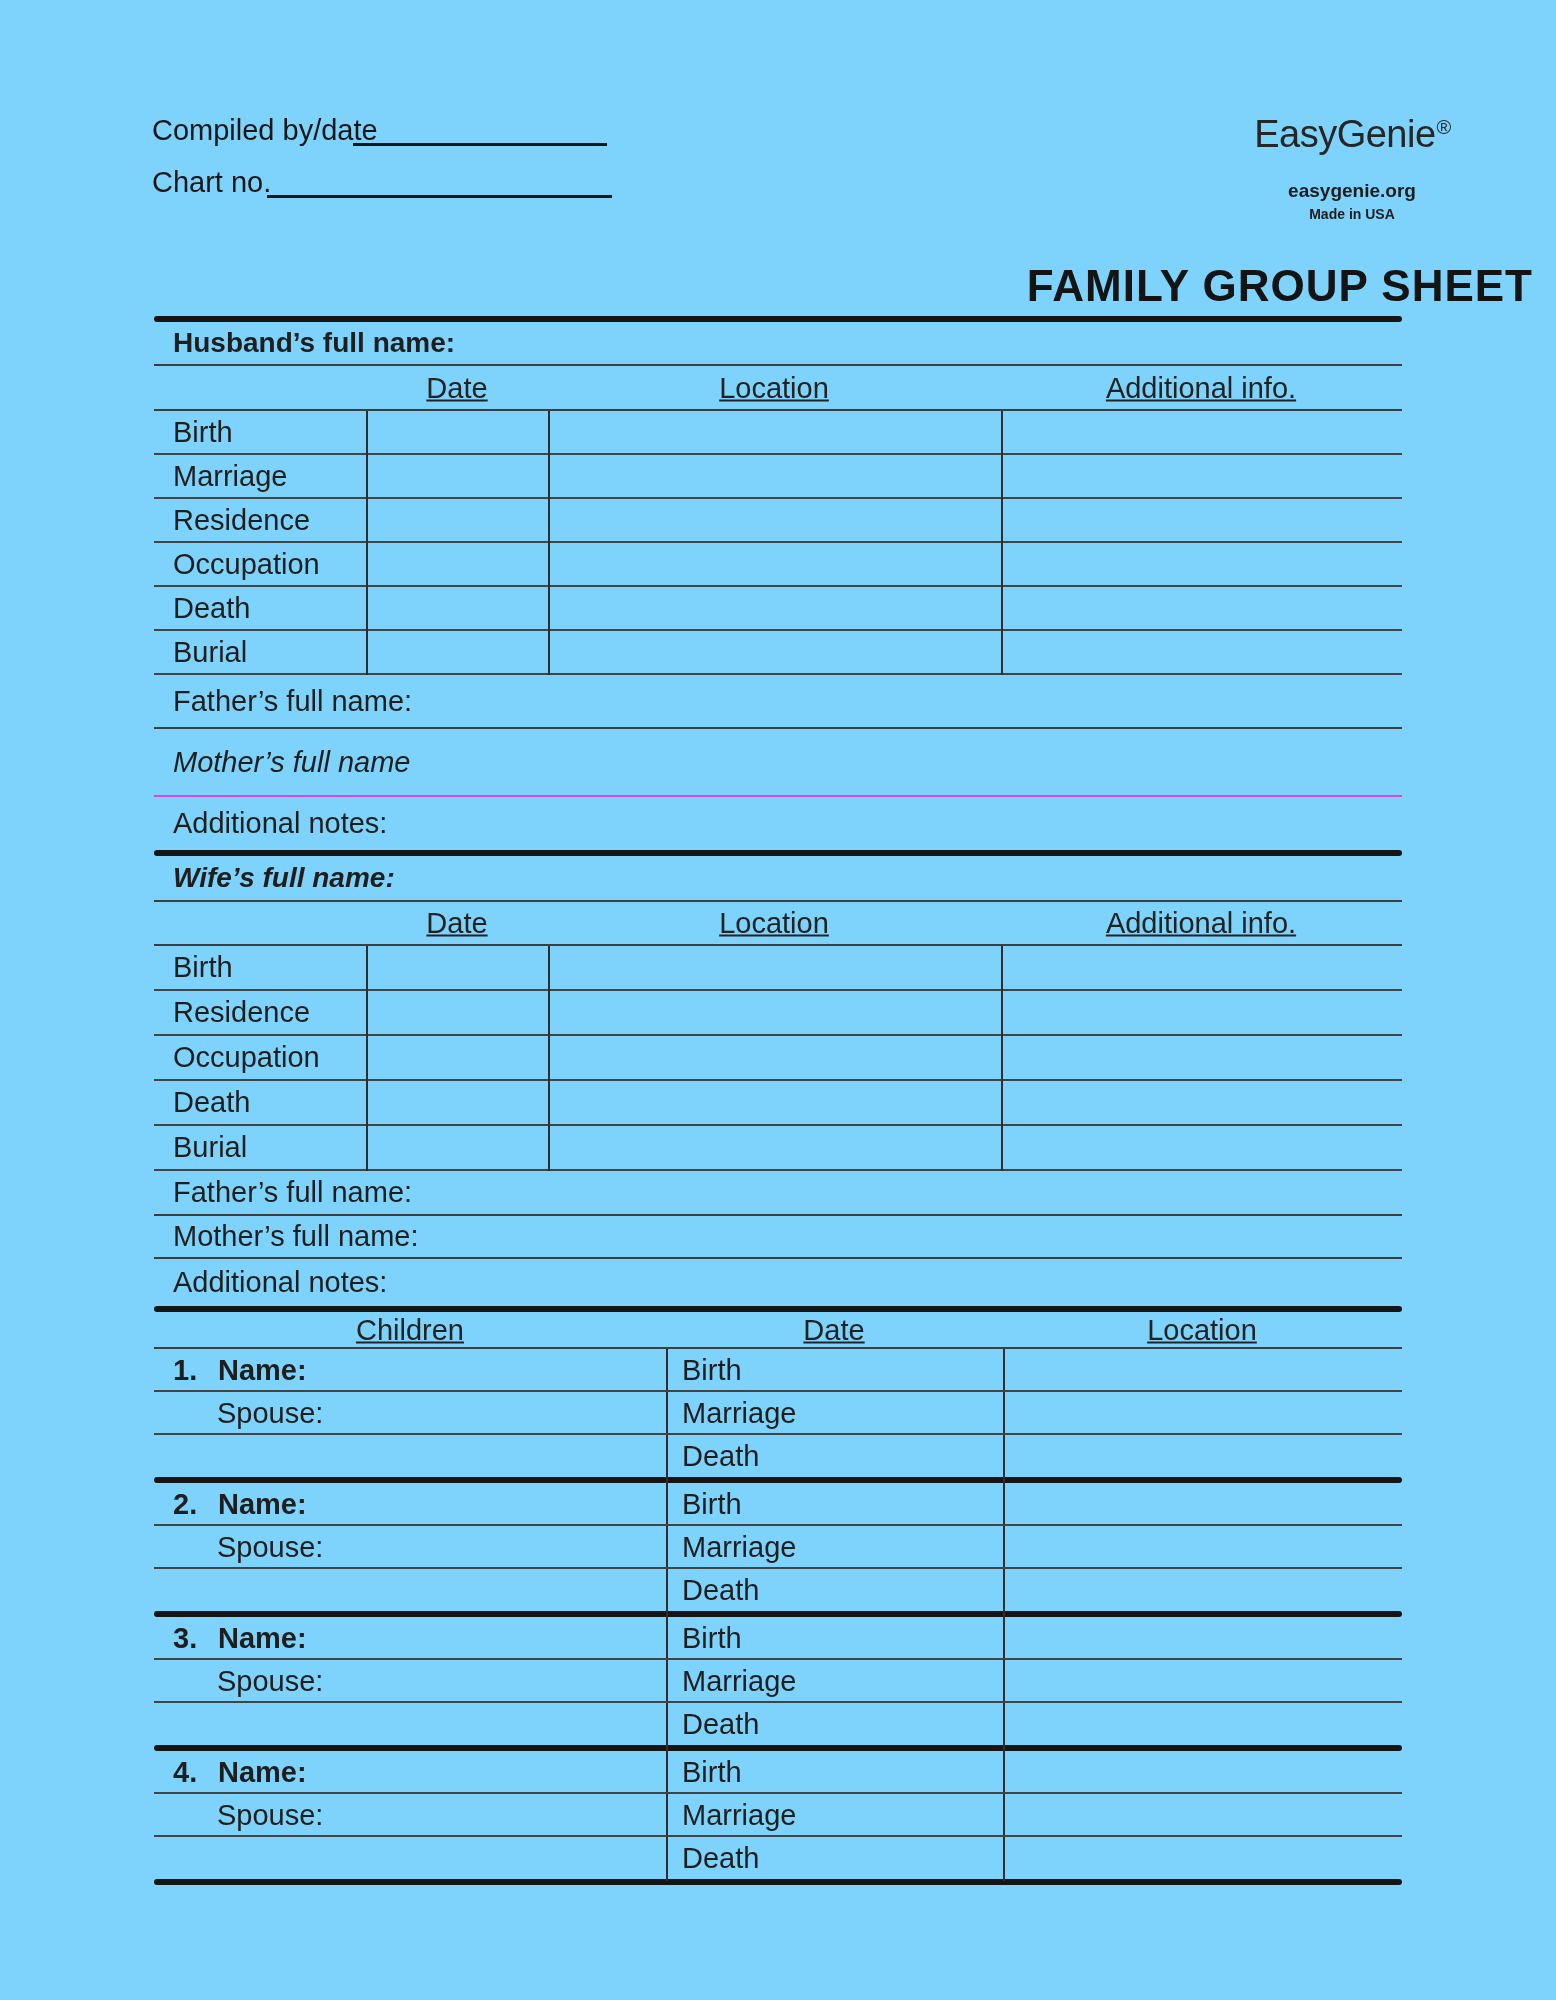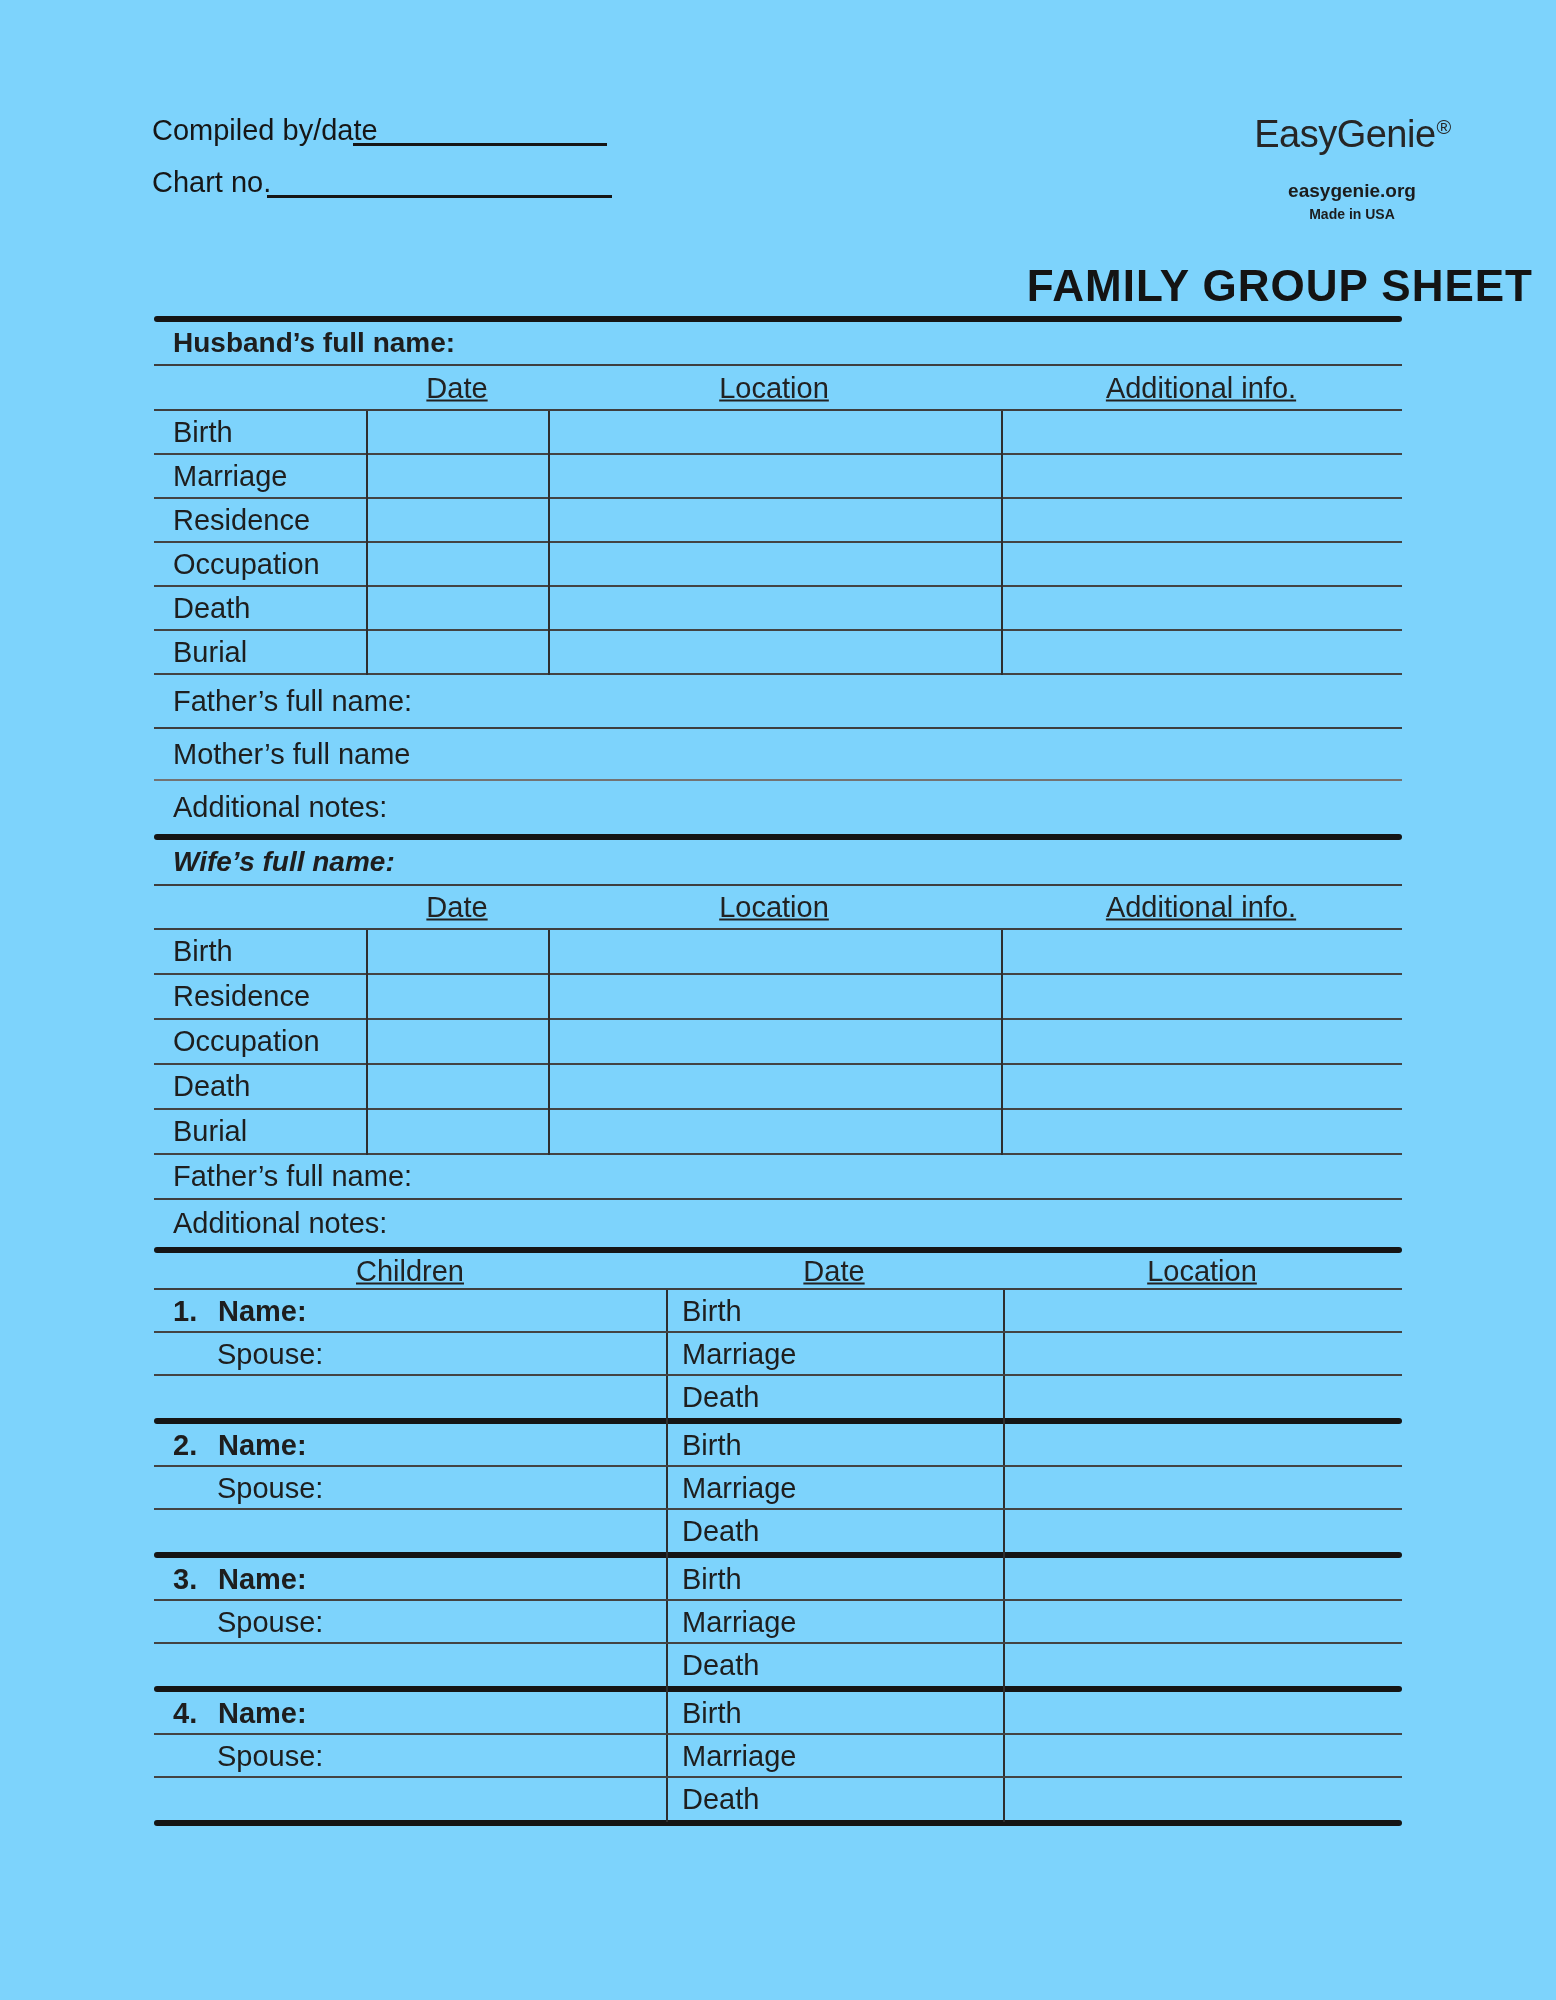--- a/index.html
+++ b/index.html
@@ -35,21 +35,21 @@
   .col-head{position:absolute;top:50%;transform:translate(-50%,-50%);font-size:29px;white-space:nowrap;color:#222;text-decoration:underline;}
 
   .etable{position:relative;}
   .erow{display:flex;align-items:center;padding-left:19px;border-bottom:2px solid #434343;box-sizing:border-box;}
   .erow.h42{height:44px;} .erow.h43{height:45px;}
   .elabel{font-size:29px;}
   .vline{position:absolute;top:0;bottom:0;width:2px;background:#2e2e2e;}
 
   .full-row{display:flex;align-items:center;padding-left:19px;box-sizing:border-box;font-size:29px;}
   .hf-father{height:54px;border-bottom:2px solid #3e3e3e;}
-  .hf-mother{height:52px;border-bottom:2px solid #737373;}
+  .hf-mother{height:68px;border-bottom:2px solid #d946ef;font-style:italic;}
   .hf-notes{height:53px;}
   .wf-father{height:45px;border-bottom:2px solid #3e3e3e;}
   .wf-mother{height:43px;border-bottom:2px solid #3e3e3e;}
   .wf-notes{height:47px;}
 
   .ctable{position:relative;}
   .crow{position:relative;}
   .crow.r1,.crow.r2{height:41px;border-bottom:2px solid #434343;}
   .crow.r3{height:42px;}
   .cnum{position:absolute;left:19px;top:50%;transform:translateY(-50%);font-size:29px;font-weight:700;}
@@ -152,20 +152,23 @@
           <span class="elabel">Death</span>
         </div>
       <div class="erow h43">
           <span class="elabel">Burial</span>
         </div>
     </div>
 
     <div class="full-row wf-father">
         <span>Father’s full name:</span>
       </div>
+    <div class="full-row wf-mother">
+        <span>Mother’s full name:</span>
+      </div>
     <div class="full-row wf-notes">
         <span>Additional notes:</span>
       </div>
 
     <div class="thick"></div>
 
     <div class="cols-row h35">
       <span class="col-head" style="left:256px;">Children</span>
       <span class="col-head" style="left:680px;">Date</span>
       <span class="col-head" style="left:1048px;">Location</span>

